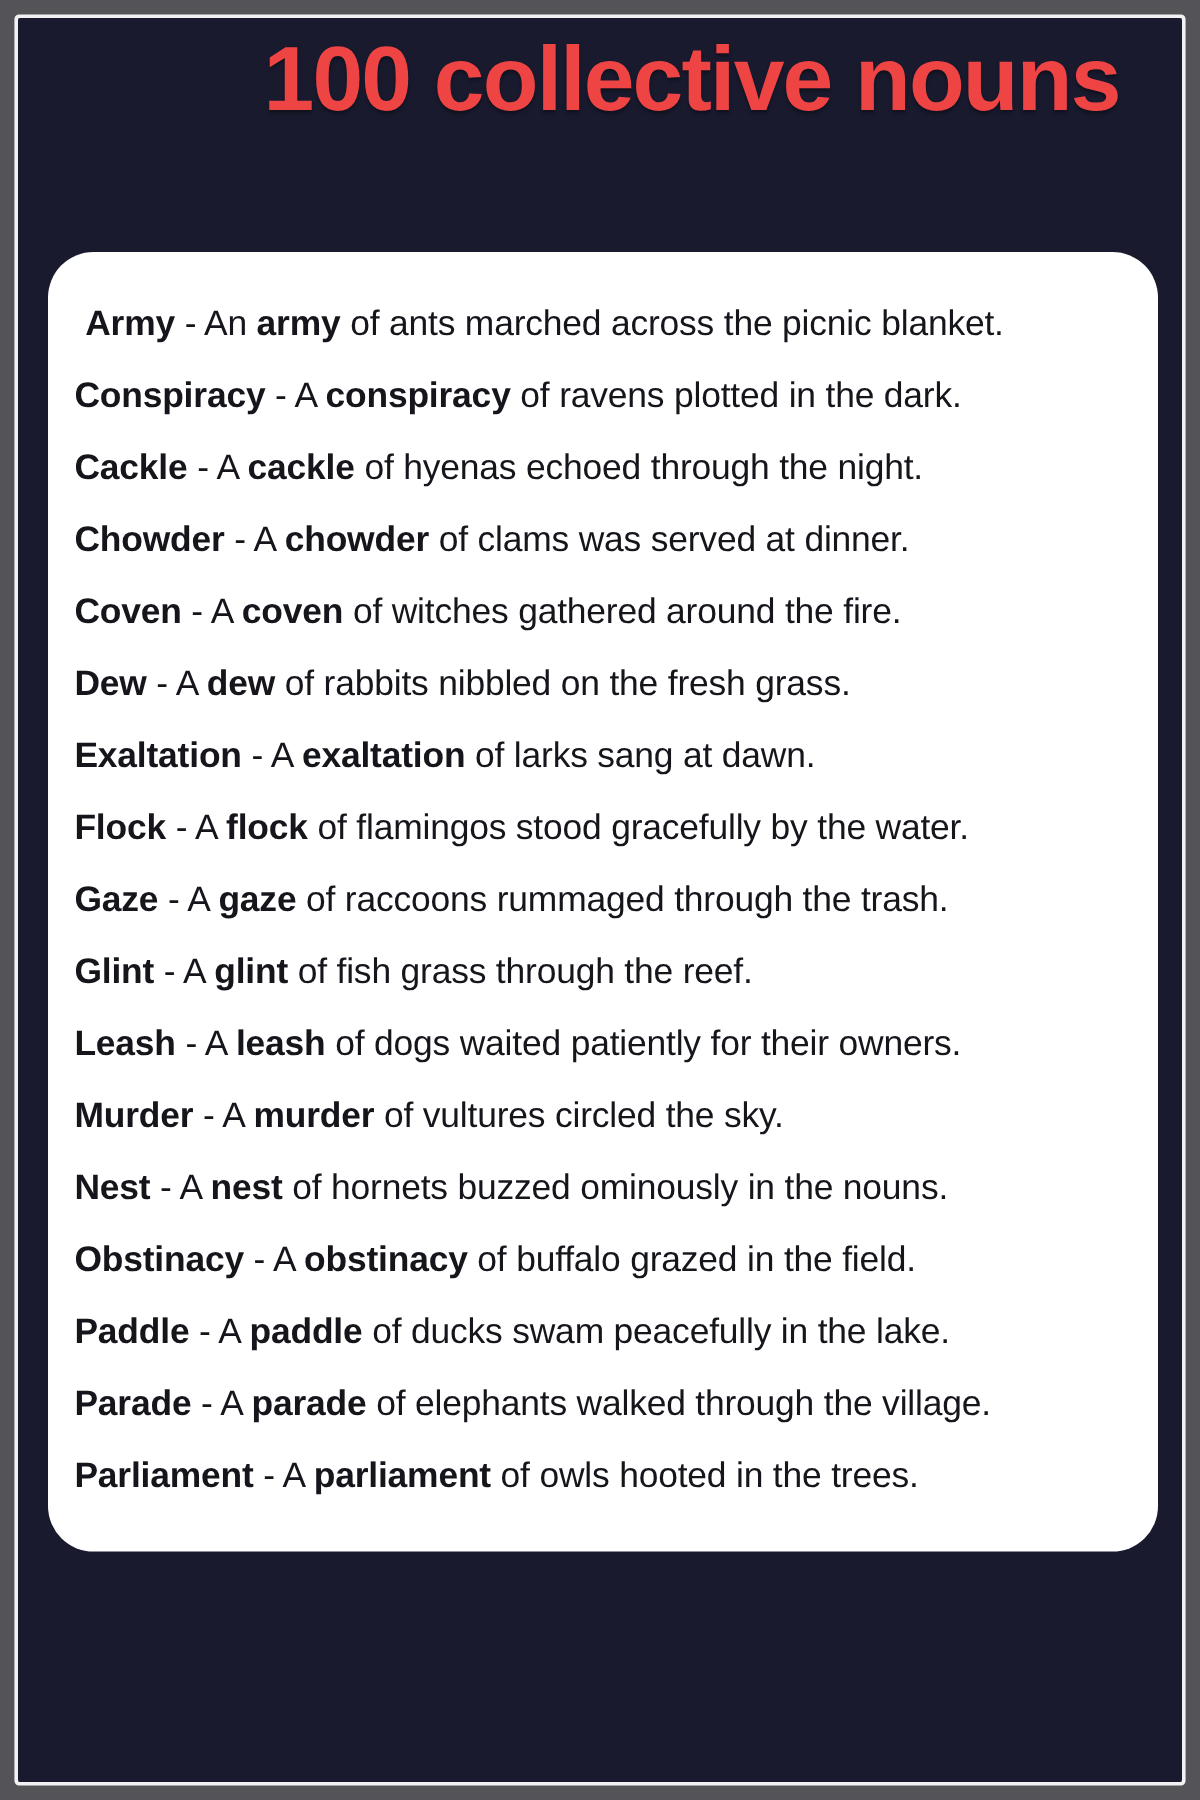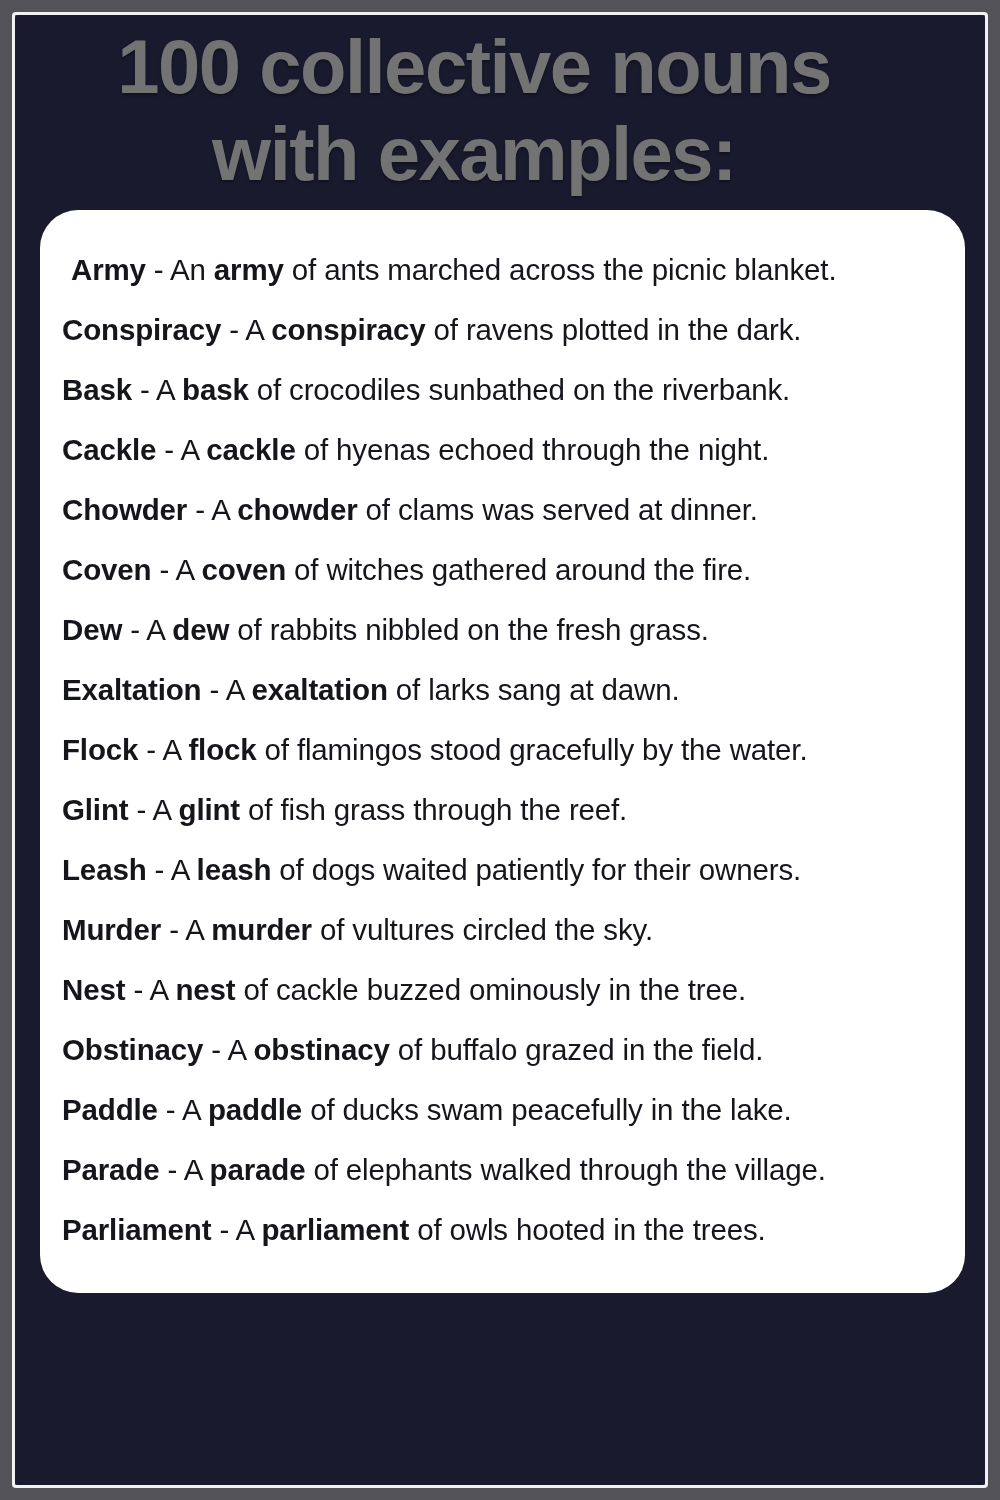--- a/index.html
+++ b/index.html
@@ -50,22 +50,22 @@
     overflow: hidden;
   }
 
   
   #poster-title {
     position: absolute;
     left: 0;
     top: 0;
     width: 918px;
     padding-top: 8px;
-    text-align: center;
-    color: #737373;
+    text-align: right;
+    color: #ef4444;
     font-weight: 700;
     font-size: 76px;
     line-height: 1.15;
     letter-spacing: -1.5px;
     font-family: "Liberation Sans", sans-serif;
     text-shadow: 0 2px 3px rgba(0,0,0,0.35);
   }
   #poster-title .title-line {
     display: block;
     white-space: nowrap;
@@ -124,38 +124,37 @@
 </head>
 <body>
 
 <div id="poster-frame">
   <div id="poster-hairline"></div>
 
   <div id="poster-body">
 
     <div id="poster-title">
       <span class="title-line">100 collective nouns</span>
-      <span class="title-line">with examples:</span>
     </div>
 
     <div id="content-card">
       <ul id="noun-list">
           <li class="noun-item first-indent"><span class="noun-term">Army</span><span class="noun-sep"> - </span><span class="noun-article">An </span><span class="noun-inline">army</span><span class="noun-rest"> of ants marched across the picnic blanket.</span></li>
           <li class="noun-item"><span class="noun-term">Conspiracy</span><span class="noun-sep"> - </span><span class="noun-article">A </span><span class="noun-inline">conspiracy</span><span class="noun-rest"> of ravens plotted in the dark.</span></li>
-          <li class="noun-item"><span class="noun-term">Bask</span><span class="noun-sep"> - </span><span class="noun-article">A </span><span class="noun-inline">bask</span><span class="noun-rest"> of crocodiles sunbathed on the riverbank.</span></li>
           <li class="noun-item"><span class="noun-term">Cackle</span><span class="noun-sep"> - </span><span class="noun-article">A </span><span class="noun-inline">cackle</span><span class="noun-rest"> of hyenas echoed through the night.</span></li>
           <li class="noun-item"><span class="noun-term">Chowder</span><span class="noun-sep"> - </span><span class="noun-article">A </span><span class="noun-inline">chowder</span><span class="noun-rest"> of clams was served at dinner.</span></li>
           <li class="noun-item"><span class="noun-term">Coven</span><span class="noun-sep"> - </span><span class="noun-article">A </span><span class="noun-inline">coven</span><span class="noun-rest"> of witches gathered around the fire.</span></li>
           <li class="noun-item"><span class="noun-term">Dew</span><span class="noun-sep"> - </span><span class="noun-article">A </span><span class="noun-inline">dew</span><span class="noun-rest"> of rabbits nibbled on the fresh grass.</span></li>
           <li class="noun-item"><span class="noun-term">Exaltation</span><span class="noun-sep"> - </span><span class="noun-article">A </span><span class="noun-inline">exaltation</span><span class="noun-rest"> of larks sang at dawn.</span></li>
           <li class="noun-item"><span class="noun-term">Flock</span><span class="noun-sep"> - </span><span class="noun-article">A </span><span class="noun-inline">flock</span><span class="noun-rest"> of flamingos stood gracefully by the water.</span></li>
+          <li class="noun-item"><span class="noun-term">Gaze</span><span class="noun-sep"> - </span><span class="noun-article">A </span><span class="noun-inline">gaze</span><span class="noun-rest"> of raccoons rummaged through the trash.</span></li>
           <li class="noun-item"><span class="noun-term">Glint</span><span class="noun-sep"> - </span><span class="noun-article">A </span><span class="noun-inline">glint</span><span class="noun-rest"> of fish grass through the reef.</span></li>
           <li class="noun-item"><span class="noun-term">Leash</span><span class="noun-sep"> - </span><span class="noun-article">A </span><span class="noun-inline">leash</span><span class="noun-rest"> of dogs waited patiently for their owners.</span></li>
           <li class="noun-item"><span class="noun-term">Murder</span><span class="noun-sep"> - </span><span class="noun-article">A </span><span class="noun-inline">murder</span><span class="noun-rest"> of vultures circled the sky.</span></li>
-          <li class="noun-item"><span class="noun-term">Nest</span><span class="noun-sep"> - </span><span class="noun-article">A </span><span class="noun-inline">nest</span><span class="noun-rest"> of cackle buzzed ominously in the tree.</span></li>
+          <li class="noun-item"><span class="noun-term">Nest</span><span class="noun-sep"> - </span><span class="noun-article">A </span><span class="noun-inline">nest</span><span class="noun-rest"> of hornets buzzed ominously in the nouns.</span></li>
           <li class="noun-item"><span class="noun-term">Obstinacy</span><span class="noun-sep"> - </span><span class="noun-article">A </span><span class="noun-inline">obstinacy</span><span class="noun-rest"> of buffalo grazed in the field.</span></li>
           <li class="noun-item"><span class="noun-term">Paddle</span><span class="noun-sep"> - </span><span class="noun-article">A </span><span class="noun-inline">paddle</span><span class="noun-rest"> of ducks swam peacefully in the lake.</span></li>
           <li class="noun-item"><span class="noun-term">Parade</span><span class="noun-sep"> - </span><span class="noun-article">A </span><span class="noun-inline">parade</span><span class="noun-rest"> of elephants walked through the village.</span></li>
           <li class="noun-item"><span class="noun-term">Parliament</span><span class="noun-sep"> - </span><span class="noun-article">A </span><span class="noun-inline">parliament</span><span class="noun-rest"> of owls hooted in the trees.</span></li>
         </ul>
     </div>
 
   </div>
 </div>
 

